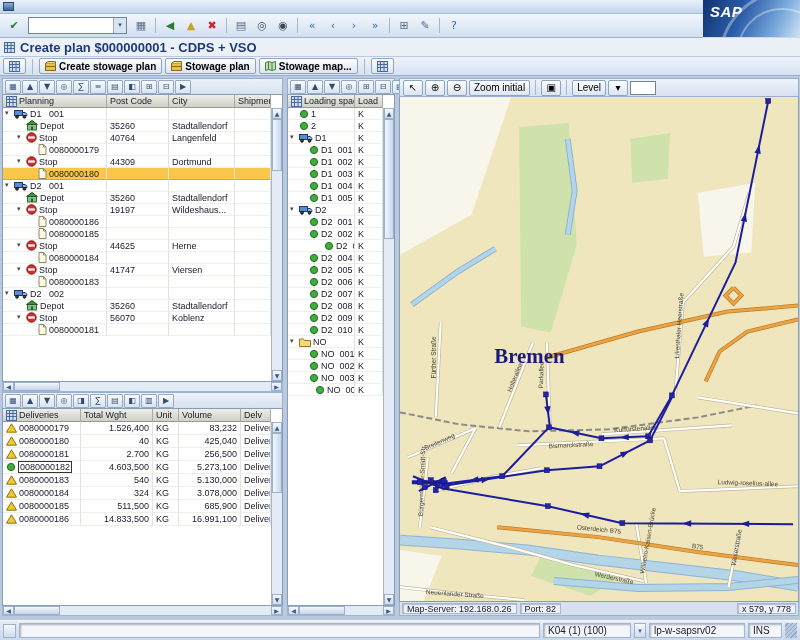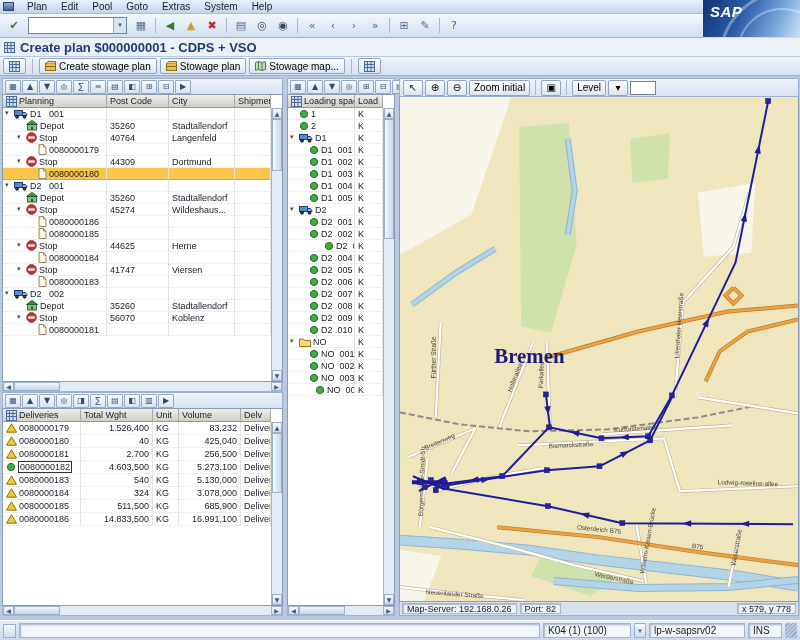--- a/index.html
+++ b/index.html
@@ -28,21 +28,21 @@
   .cmdwrap input{width:84px;height:15px;border:0;font-size:10px;padding:0 2px;outline:none;font-family:"Liberation Sans",sans-serif;}
   .cmdwrap .dd{width:13px;height:15px;background:#d8e4f2;border-left:1px solid #9aaabf;font-size:7px;line-height:14px;text-align:center;color:#3c5a86;}
 
   .titlebar{position:absolute;top:38px;left:0;right:0;height:19px;background:#ecf1f8;display:flex;align-items:center;gap:5px;padding-left:4px;border-bottom:1px solid #bcc9dc;}
   .titlebar h1{font-size:13px;color:#1d3b76;font-weight:bold;}
   .titleicon{display:flex;flex:none;}
 
   .apptb{position:absolute;top:57px;left:0;right:0;height:19px;display:flex;align-items:center;gap:3px;padding:0 3px;
     background:linear-gradient(#eef3fa,#d7e1f0);border-bottom:1px solid #9ab0cc;}
   .abtn{display:flex;align-items:center;gap:3px;height:16px;padding:0 5px;border:1px solid #8ea4c2;border-radius:2px;
-    background:linear-gradient(#fdfeff,#dbe5f2);font-size:10px;white-space:nowrap;}
+    background:linear-gradient(#fdfeff,#dbe5f2);font-size:10px;white-space:nowrap;font-weight:bold;}
 
   
   .main{position:absolute;top:76px;left:0;right:0;bottom:20px;background:#b9c9e0;}
   .panel{position:absolute;top:2px;bottom:4px;display:flex;flex-direction:column;}
   .left{left:2px;width:281px;}
   .mid{left:287px;width:108px;}
   .mappanel{position:absolute;top:2px;bottom:4px;left:399px;right:1px;display:flex;flex-direction:column;}
 
   .gridtb{height:16px;flex:none;display:flex;align-items:center;gap:1px;padding:0 2px;background:linear-gradient(#eef3fa,#d7e1f0);border:1px solid #9ab0cc;border-bottom:0;}
   .tbs{width:16px;height:14px;border:1px solid #93a9c6;background:linear-gradient(#f9fbfd,#d9e3f1);font-size:8px;line-height:12px;text-align:center;color:#2f4c78;border-radius:1px;flex:none;padding:0;}
@@ -96,29 +96,20 @@
 <body>
 
 <div class="win">
 
   <div class="saplogo">
     <span>SAP</span>
   </div>
 
   <div class="menubar">
     <span class="winicon"></span>
-    <nav id="menus" style="display:flex;">
-        <span class="mi">Plan</span>
-        <span class="mi">Edit</span>
-        <span class="mi">Pool</span>
-        <span class="mi">Goto</span>
-        <span class="mi">Extras</span>
-        <span class="mi">System</span>
-        <span class="mi">Help</span>
-      </nav>
   </div>
 
   <div class="systb" id="systb">
       <button class="tbtn glyph" style="color: rgb(46, 125, 50);">✔</button>
       <span class="cmdwrap">
         <input style="">
         <span class="dd glyph">▾</span>
       </span>
       <button class="tbtn glyph" style="color: rgb(90, 110, 140);">▦</button>
       <span class="sep"></span>
@@ -315,21 +306,21 @@
                   </svg></span><span>Depot</span></div>
               <div class="tc" style="width: 62px;">35260</div>
               <div class="tc" style="width: 66px;">Stadtallendorf</div>
               <div class="tc" style="width: 36px;"></div>
             </div>
             <div class="trow">
               <div class="tc" style="width: 104px; padding-left: 14px;"><span class="exp glyph">▾</span><span class="ticon"><svg width="11" height="11" viewBox="0 0 11 11">
                     <circle cx="5.5" cy="5.5" r="4.7" fill="#d03030" stroke="#801010"></circle>
                     <rect x="2.2" y="4.4" width="6.6" height="2.2" fill="#fff"></rect>
                   </svg></span><span>Stop</span></div>
-              <div class="tc" style="width: 62px;">45274</div>
+              <div class="tc" style="width: 62px;">19197</div>
               <div class="tc" style="width: 66px;">Wildeshaus...</div>
               <div class="tc" style="width: 36px;"></div>
             </div>
             <div class="trow">
               <div class="tc" style="width: 104px; padding-left: 26px;"><span class="exp glyph"></span><span class="ticon"><svg width="9" height="11" viewBox="0 0 9 11">
                     <path d="M1 0.5 h4.5 L8 3 v7.5 H1 Z" fill="#fdf8e2" stroke="#8a8a6a"></path>
                     <path d="M5.5 0.5 L5.5 3 L8 3" fill="none" stroke="#8a8a6a"></path>
                   </svg></span><span>0080000186</span></div>
               <div class="tc" style="width: 62px;"></div>
               <div class="tc" style="width: 66px;"></div>

